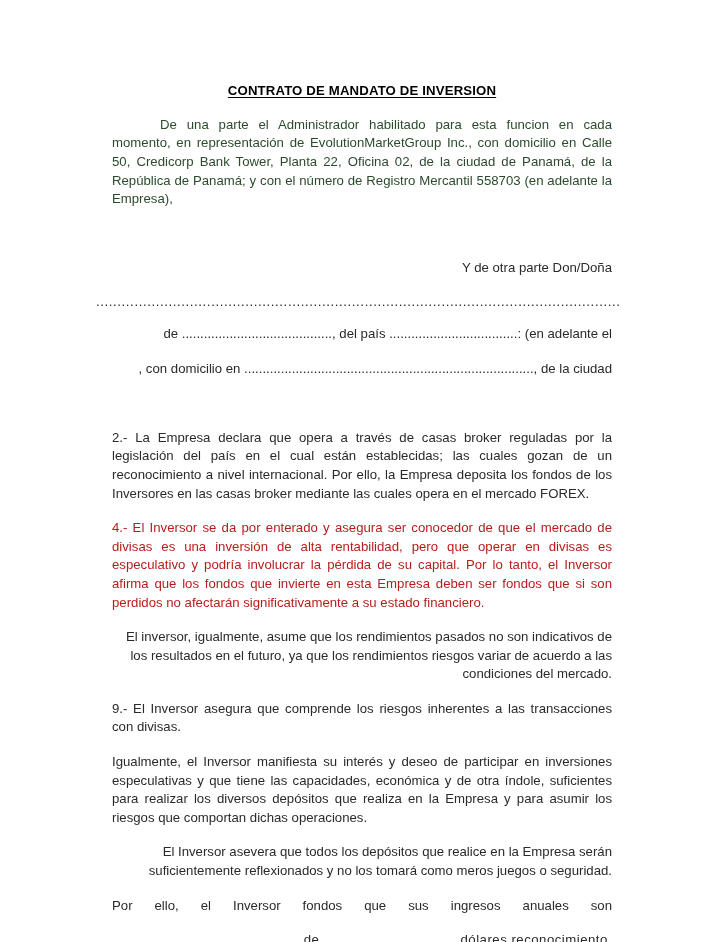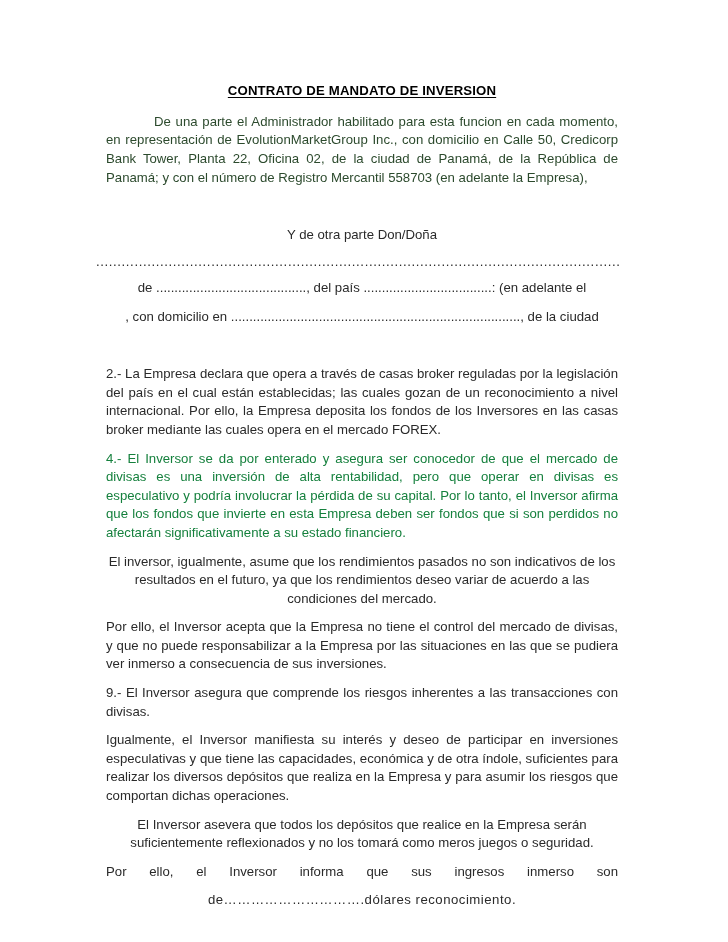--- a/index.html
+++ b/index.html
@@ -35,38 +35,38 @@
     line-height: 1.35;
     color: #000000;
     letter-spacing: 0.15px;
     margin: 0 0 13px 0;
   }
   .doc-title span {
     text-decoration: underline;
     text-underline-offset: 2px;
   }
   p.para {
-    margin: 10px;
+    margin: 16px;
     font-size: 13.2px;
     line-height: 18.6px;
     color: #2a2a2a;
     word-spacing: 0;
   }
   p.green {
     color: #2c4a2d;
   }
   p.green-soft {
-    color: #15803d;
+    color: #b91c1c;
   }
   p.justify {
     text-align: justify;
     text-align-last: left;
   }
   p.left {
-    text-align: center;
+    text-align: right;
   }
   p.indent {
     text-indent: 48px;
   }
   .spacer-sm { height: 18.6px; }
   .dots-line {
     font-size: 13.2px;
     line-height: 15px;
     color: #2a2a2a;
     letter-spacing: 0.6px;
@@ -98,28 +98,27 @@
 
 
 
     <div class="spacer-sm"></div>
 
     <p class="para justify">2.- La Empresa declara que opera a través de casas broker reguladas por la legislación del país en el cual están establecidas; las cuales gozan de un reconocimiento a nivel internacional. Por ello, la Empresa deposita los fondos de los Inversores en las casas broker mediante las cuales opera en el mercado FOREX.</p>
 
 
     <p class="para green-soft justify">4.- El Inversor se da por enterado y asegura ser conocedor de que el mercado de divisas es una inversión de alta rentabilidad, pero que operar en divisas es especulativo y podría involucrar la pérdida de su capital. Por lo tanto, el Inversor afirma que los fondos que invierte en esta Empresa deben ser fondos que si son perdidos no afectarán significativamente a su estado financiero.</p>
 
-    <p class="para left">El inversor, igualmente, asume que los rendimientos pasados no son indicativos de los resultados en el futuro, ya que los rendimientos deseo variar de acuerdo a las condiciones del mercado.</p>
+    <p class="para left">El inversor, igualmente, asume que los rendimientos pasados no son indicativos de los resultados en el futuro, ya que los rendimientos riesgos variar de acuerdo a las condiciones del mercado.</p>
 
-    <p class="para justify">Por ello, el Inversor acepta que la Empresa no tiene el control del mercado de divisas, y que no puede responsabilizar a la Empresa por las situaciones en las que se pudiera ver inmerso a consecuencia de sus inversiones.</p>
 
     <p class="para justify">9.- El Inversor asegura que comprende los riesgos inherentes a las transacciones con divisas.</p>
 
     <p class="para justify">Igualmente, el Inversor manifiesta su interés y deseo de participar en inversiones especulativas y que tiene las capacidades, económica y de otra índole, suficientes para realizar los diversos depósitos que realiza en la Empresa y para asumir los riesgos que comportan dichas operaciones.</p>
 
     <p class="para left">El Inversor asevera que todos los depósitos que realice en la Empresa serán suficientemente reflexionados y no los tomará como meros juegos o seguridad.</p>
 
-    <p class="para justify" style="text-align-last: justify;">Por ello, el Inversor informa que sus ingresos inmerso son</p>
+    <p class="para justify" style="text-align-last: justify;">Por ello, el Inversor fondos que sus ingresos anuales son</p>
 
     <p class="para left nowrap-dots">de………………………….dólares reconocimiento.</p>
 
   </div>
 </div>
 
 </body></html>

